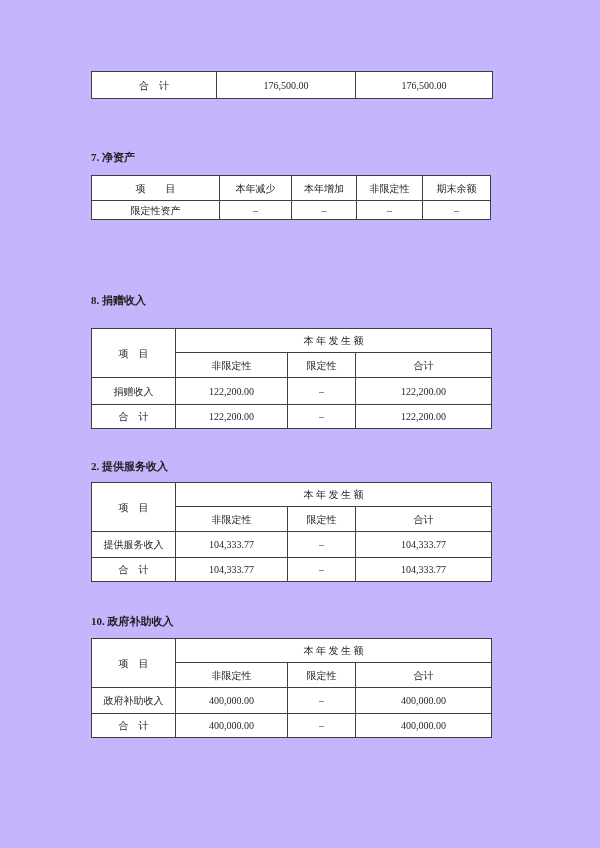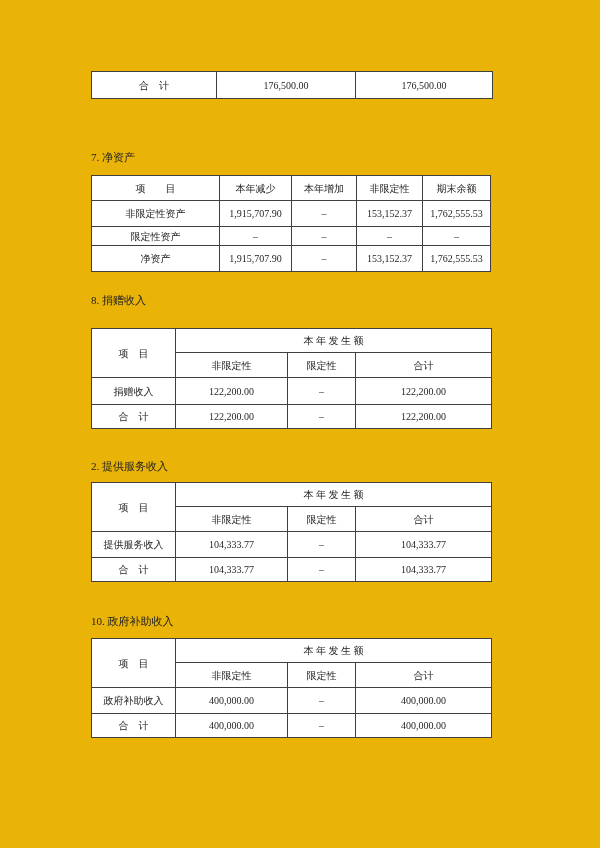--- a/index.html
+++ b/index.html
@@ -4,21 +4,21 @@
 <style>
   html, body {
     margin: 0;
     padding: 0;
     background: #ffffff;
   }
   .doc {
     position: relative;
     width: 600px;
     height: 848px;
-    background: #eab308;
+    background: #c4b5fd;
     font-family: "Liberation Serif", "DejaVu Serif", serif;
     color: #1f1f1f;
     overflow: hidden;
   }
   table.tbl {
     position: absolute;
     border-collapse: collapse;
     table-layout: fixed;
     background: #ffffff;
   }
@@ -29,21 +29,21 @@
     font-size: 10px;
     padding: 0;
     white-space: pre;
     overflow: hidden;
     line-height: 1.1;
   }
   .sec-title {
     position: absolute;
     left: 91px;
     font-size: 11px;
-    font-weight: normal;
+    font-weight: bold;
     line-height: 13px;
     white-space: pre;
   }
 </style>
 </head>
 <body>
 
 <div class="doc">
 
   <table class="tbl" style="left:91px; top:71px; width:401px;">
@@ -71,40 +71,26 @@
         <col style="width:68px">
       </colgroup>
     <tbody>
       <tr style="height:25px">
         <td>项　　目</td>
         <td>本年减少</td>
         <td>本年增加</td>
         <td>非限定性</td>
         <td>期末余额</td>
       </tr>
-      <tr style="height:26px">
-        <td>非限定性资产</td>
-        <td>1,915,707.90</td>
-        <td>–</td>
-        <td>153,152.37</td>
-        <td>1,762,555.53</td>
-      </tr>
       <tr style="height:19px">
         <td>限定性资产</td>
         <td>–</td>
         <td>–</td>
         <td>–</td>
         <td>–</td>
-      </tr>
-      <tr style="height:26px">
-        <td>净资产</td>
-        <td>1,915,707.90</td>
-        <td>–</td>
-        <td>153,152.37</td>
-        <td>1,762,555.53</td>
       </tr>
     </tbody>
   </table>
 
   <div class="sec-title" style="top:294px">8. 捐赠收入</div>
   <table class="tbl" style="left:91px; top:328px; width:400px;">
     <colgroup>
         <col style="width:84px">
         <col style="width:112px">
         <col style="width:68px">

